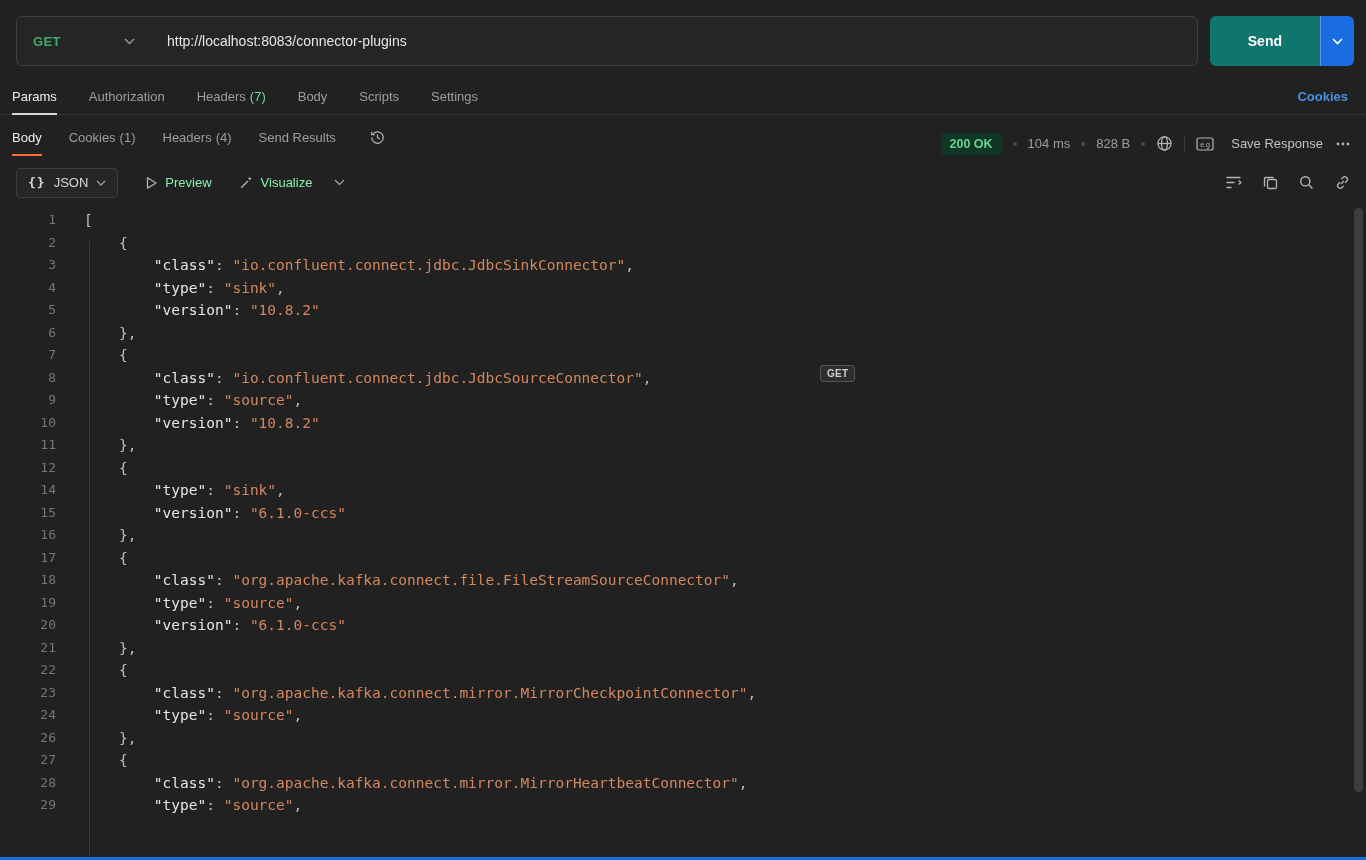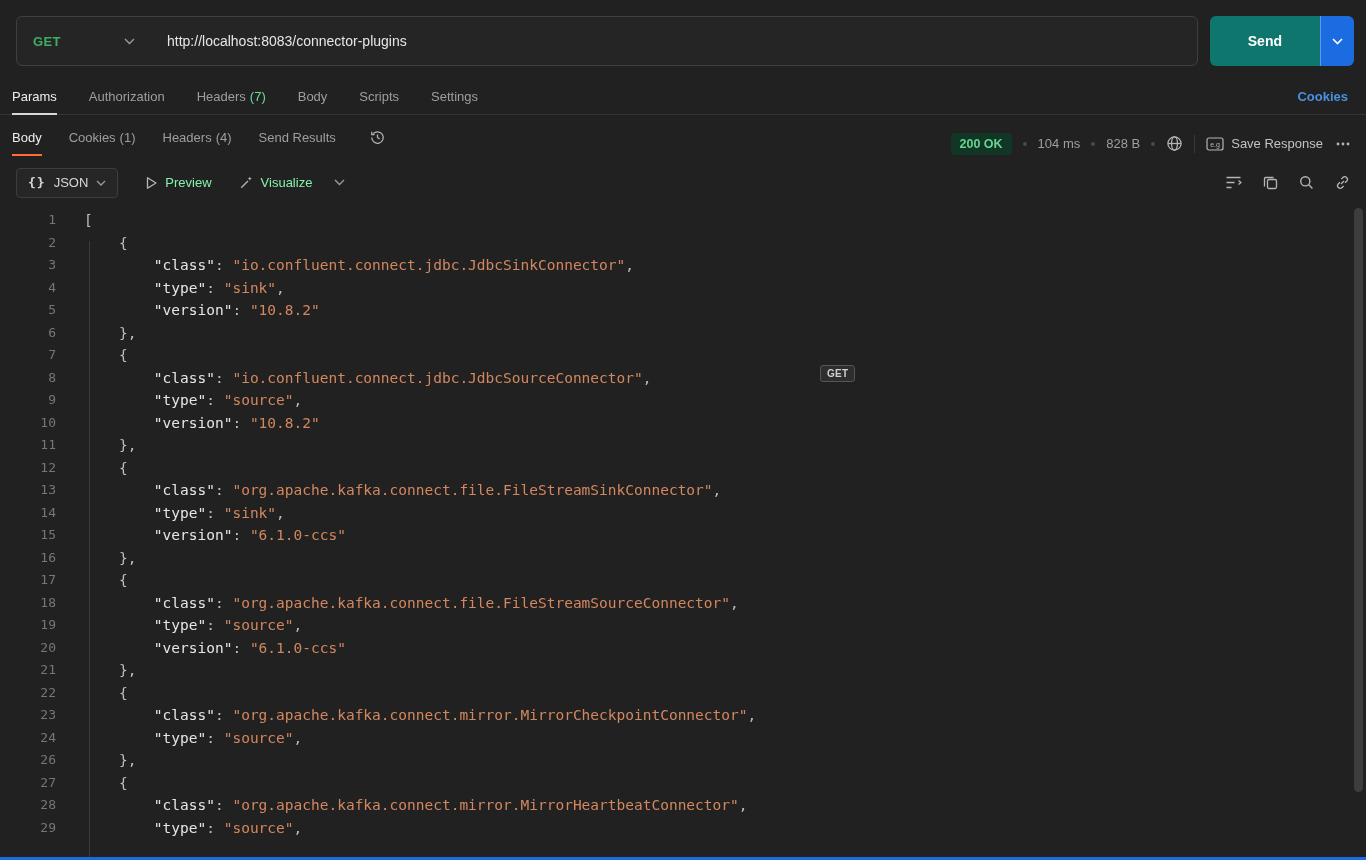--- a/index.html
+++ b/index.html
@@ -31,21 +31,21 @@
   .resp-tab { position: relative; height: 100%; display: flex; align-items: center; gap: 4px; margin-right: 27px; font-size: 13px; color: #9e9e9e; cursor: pointer; white-space: nowrap; }
   .resp-tab.active { color: #ededed; }
   .resp-tab.active::after { content: ""; position: absolute; left: 0; right: 0; bottom: 4px; height: 2px; background: #ff6c37; }
   .icon-btn { display: inline-flex; align-items: center; justify-content: center; color: #b5b5b5; cursor: pointer; background: none; border: none; padding: 0; }
   .history-btn { margin-left: 6px; }
   .resp-meta { margin-left: auto; display: flex; align-items: center; gap: 11px; margin-top: 12px; }
   .status-badge { background: #113626; color: #67d391; font-size: 12.5px; font-weight: 600; padding: 4px 9px; border-radius: 4px; cursor: pointer; }
   .meta-dot { width: 4px; height: 4px; border-radius: 50%; background: #4a4a4a; }
   .meta-text { color: #9e9e9e; font-size: 13px; }
   .v-divider { width: 1px; height: 18px; background: #3a3a3a; }
-  .save-response { display: flex; align-items: center; gap: 7px; color: #c2c2c2; font-size: 13px; cursor: pointer; text-align: right; }
+  .save-response { display: flex; align-items: center; gap: 17px; color: #c2c2c2; font-size: 13px; cursor: pointer; text-align: right; }
 
   
   .viewer-toolbar { display: flex; align-items: center; height: 45px; padding: 0 16px; }
   .json-dropdown { display: flex; align-items: center; gap: 8px; height: 30px; padding: 0 11px; border: 1px solid #3d3d3d; border-radius: 4px; background: #262626; color: #d8d8d8; font-size: 13px; cursor: pointer; }
   .braces { font-family: "DejaVu Sans Mono", "Liberation Mono", monospace; font-size: 13px; color: #d8d8d8; font-weight: 600; letter-spacing: 1px; }
   .toolbar-item { display: flex; align-items: center; gap: 7px; margin-left: 27px; color: #86efac; font-size: 13px; cursor: pointer; }
   .viewer-chevron { margin-left: 22px; }
   .viewer-icons { margin-left: auto; display: flex; align-items: center; gap: 21px; }
 
   
@@ -243,21 +243,20 @@
         <div class="code-line"><span class="ln">3</span><span class="code-content"><span class="tok-p">        </span><span class="tok-k">"class"</span><span class="tok-p">: </span><span class="tok-s">"io.confluent.connect.jdbc.JdbcSinkConnector"</span><span class="tok-p">,</span></span></div>
         <div class="code-line"><span class="ln">4</span><span class="code-content"><span class="tok-p">        </span><span class="tok-k">"type"</span><span class="tok-p">: </span><span class="tok-s">"sink"</span><span class="tok-p">,</span></span></div>
         <div class="code-line"><span class="ln">5</span><span class="code-content"><span class="tok-p">        </span><span class="tok-k">"version"</span><span class="tok-p">: </span><span class="tok-s">"10.8.2"</span></span></div>
         <div class="code-line"><span class="ln">6</span><span class="code-content"><span class="tok-p">    },</span></span></div>
         <div class="code-line"><span class="ln">7</span><span class="code-content"><span class="tok-p">    {</span></span></div>
         <div class="code-line"><span class="ln">8</span><span class="code-content"><span class="tok-p">        </span><span class="tok-k">"class"</span><span class="tok-p">: </span><span class="tok-s">"io.confluent.connect.jdbc.JdbcSourceConnector"</span><span class="tok-p">,</span></span></div>
         <div class="code-line"><span class="ln">9</span><span class="code-content"><span class="tok-p">        </span><span class="tok-k">"type"</span><span class="tok-p">: </span><span class="tok-s">"source"</span><span class="tok-p">,</span></span></div>
         <div class="code-line"><span class="ln">10</span><span class="code-content"><span class="tok-p">        </span><span class="tok-k">"version"</span><span class="tok-p">: </span><span class="tok-s">"10.8.2"</span></span></div>
         <div class="code-line"><span class="ln">11</span><span class="code-content"><span class="tok-p">    },</span></span></div>
         <div class="code-line"><span class="ln">12</span><span class="code-content"><span class="tok-p">    {</span></span></div>
-        <div class="code-line"><span class="ln">13</span><span class="code-content"><span class="tok-p">        </span><span class="tok-k">"class"</span><span class="tok-p">: </span><span class="tok-s">"org.apache.kafka.connect.file.FileStreamSinkConnector"</span><span class="tok-p">,</span></span></div>
         <div class="code-line"><span class="ln">14</span><span class="code-content"><span class="tok-p">        </span><span class="tok-k">"type"</span><span class="tok-p">: </span><span class="tok-s">"sink"</span><span class="tok-p">,</span></span></div>
         <div class="code-line"><span class="ln">15</span><span class="code-content"><span class="tok-p">        </span><span class="tok-k">"version"</span><span class="tok-p">: </span><span class="tok-s">"6.1.0-ccs"</span></span></div>
         <div class="code-line"><span class="ln">16</span><span class="code-content"><span class="tok-p">    },</span></span></div>
         <div class="code-line"><span class="ln">17</span><span class="code-content"><span class="tok-p">    {</span></span></div>
         <div class="code-line"><span class="ln">18</span><span class="code-content"><span class="tok-p">        </span><span class="tok-k">"class"</span><span class="tok-p">: </span><span class="tok-s">"org.apache.kafka.connect.file.FileStreamSourceConnector"</span><span class="tok-p">,</span></span></div>
         <div class="code-line"><span class="ln">19</span><span class="code-content"><span class="tok-p">        </span><span class="tok-k">"type"</span><span class="tok-p">: </span><span class="tok-s">"source"</span><span class="tok-p">,</span></span></div>
         <div class="code-line"><span class="ln">20</span><span class="code-content"><span class="tok-p">        </span><span class="tok-k">"version"</span><span class="tok-p">: </span><span class="tok-s">"6.1.0-ccs"</span></span></div>
         <div class="code-line"><span class="ln">21</span><span class="code-content"><span class="tok-p">    },</span></span></div>
         <div class="code-line"><span class="ln">22</span><span class="code-content"><span class="tok-p">    {</span></span></div>
         <div class="code-line"><span class="ln">23</span><span class="code-content"><span class="tok-p">        </span><span class="tok-k">"class"</span><span class="tok-p">: </span><span class="tok-s">"org.apache.kafka.connect.mirror.MirrorCheckpointConnector"</span><span class="tok-p">,</span></span></div>

